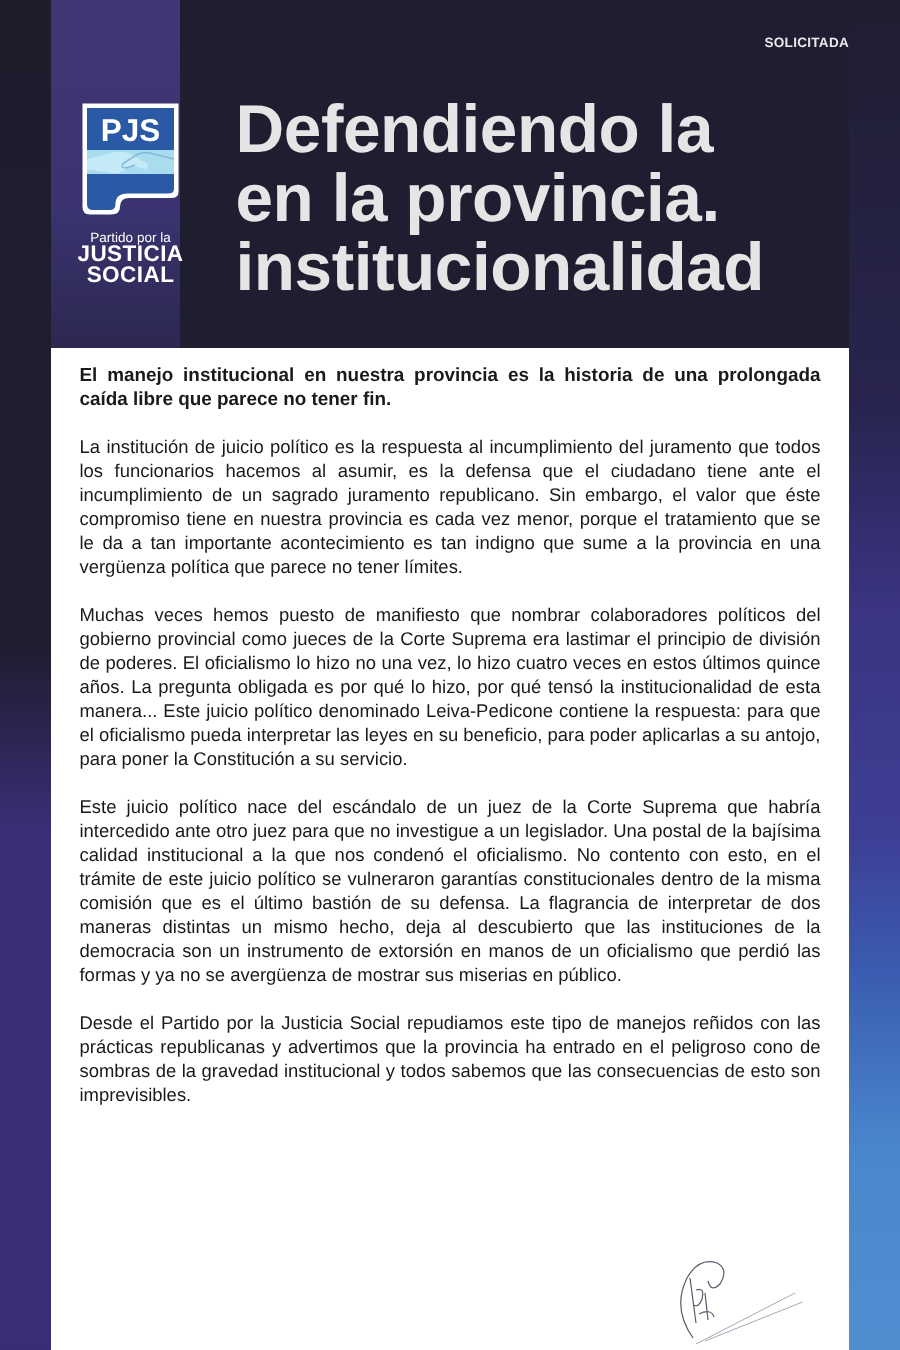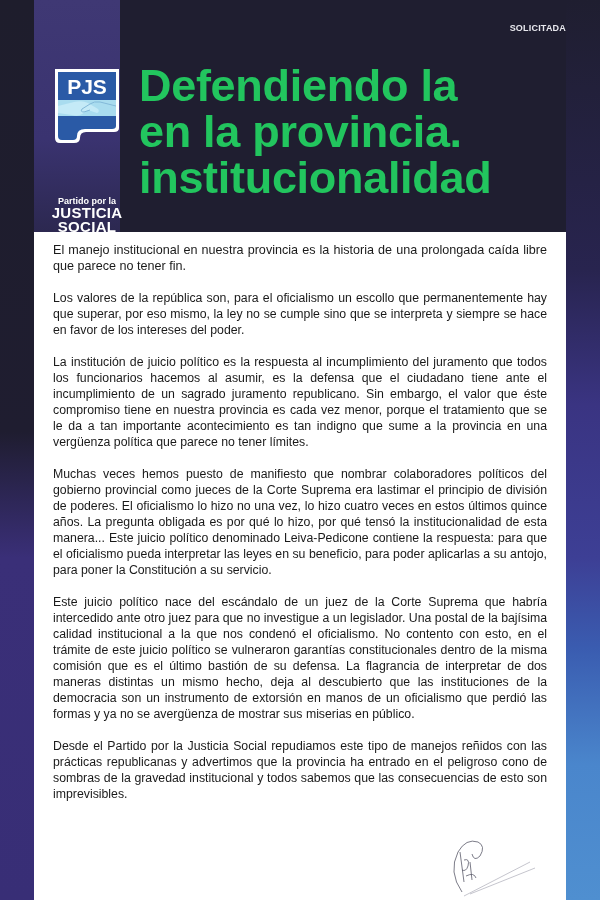--- a/index.html
+++ b/index.html
@@ -30,38 +30,38 @@
   .solicitada {
     position: absolute; right: 34px; top: 23px;
     font-size: 9px; font-weight: bold; color: #e8e8ee; letter-spacing: 0.2px;
   }
   .logo {
     position: absolute; left: 52px; top: 66px; width: 70px; height: 80px; text-decoration: underline;
   }
   .logo-sub {
     position: absolute; left: 42px; top: 153px; width: 90px; text-align: center; color: #fff;
   }
-  .logo-sub .small { font-size: 9px; line-height: 10px; font-weight: bold; margin-top: 43px; }
+  .logo-sub .small { font-size: 9px; line-height: 10px; font-weight: normal; }
   .logo-sub .big { font-size: 15px; line-height: 14px; font-weight: bold; letter-spacing: 0.3px; }
   .headline {
-    position: absolute; left: 139px; top: 63px; width: 420px;
-    color: #22c55e; font-weight: bold;
+    position: absolute; left: 157px; top: 63px; width: 420px;
+    color: #e5e5e5; font-weight: bold;
     font-size: 45px; line-height: 46px; letter-spacing: -0.3px;
   }
   .content {
     position: absolute; left: 34px; top: 232px; width: 532px; height: 668px;
     background: #ffffff;
     padding: 10px 19px 0 19px;
     color: #1a1a1a;
   }
   .content p {
     font-size: 12.3px; line-height: 16px; text-align: justify;
     margin-bottom: 16px;
   }
-  .content p.lead { font-weight: normal; font-size: 12.6px; }
+  .content p.lead { font-weight: bold; font-size: 12.6px; }
   .signature {
     position: absolute; right: 26px; bottom: 0; width: 100px; height: 68px;
   }
 </style>
 </head>
 <body>
 
 <div class="bg"></div>
 <div class="bg-left"></div>
 <div class="bg-right"></div>
@@ -89,21 +89,20 @@
 </div>
 
 <h1 class="headline">
   <div>Defendiendo la</div>
   <div>en la provincia.</div>
   <div>institucionalidad</div>
 </h1>
 
 <div class="content">
   <p class="lead">El manejo institucional en nuestra provincia es la historia de una prolongada caída libre que parece no tener fin.</p>
-  <p>Los valores de la república son, para el oficialismo un escollo que permanentemente hay que superar, por eso mismo, la ley no se cumple sino que se interpreta y siempre se hace en favor de los intereses del poder.</p>
   <p>La institución de juicio político es la respuesta al incumplimiento del juramento que todos los funcionarios hacemos al asumir, es la defensa que el ciudadano tiene ante el incumplimiento de un sagrado juramento republicano. Sin embargo, el valor que éste compromiso tiene en nuestra provincia es cada vez menor, porque el tratamiento que se le da a tan importante acontecimiento es tan indigno que sume a la provincia en una vergüenza política que parece no tener límites.</p>
   <p>Muchas veces hemos puesto de manifiesto que nombrar colaboradores políticos del gobierno provincial como jueces de la Corte Suprema era lastimar el principio de división de poderes. El oficialismo lo hizo no una vez, lo hizo cuatro veces en estos últimos quince años. La pregunta obligada es por qué lo hizo, por qué tensó la institucionalidad de esta manera... Este juicio político denominado Leiva-Pedicone contiene la respuesta: para que el oficialismo pueda interpretar las leyes en su beneficio, para poder aplicarlas a su antojo, para poner la Constitución a su servicio.</p>
   <p>Este juicio político nace del escándalo de un juez de la Corte Suprema que habría intercedido ante otro juez para que no investigue a un legislador. Una postal de la bajísima calidad institucional a la que nos condenó el oficialismo. No contento con esto, en el trámite de este juicio político se vulneraron garantías constitucionales dentro de la misma comisión que es el último bastión de su defensa. La flagrancia de interpretar de dos maneras distintas un mismo hecho, deja al descubierto que las instituciones de la democracia son un instrumento de extorsión en manos de un oficialismo que perdió las formas y ya no se avergüenza de mostrar sus miserias en público.</p>
   <p>Desde el Partido por la Justicia Social repudiamos este tipo de manejos reñidos con las prácticas republicanas y advertimos que la provincia ha entrado en el peligroso cono de sombras de la gravedad institucional y todos sabemos que las consecuencias de esto son imprevisibles.</p>
 
   <svg class="signature" viewBox="0 0 100 68">
     <path d="M22 60 Q8 40 18 20 Q26 6 38 10 Q46 14 40 24 Q34 30 32 22" fill="none" stroke="#5a5a6a" stroke-width="0.8"></path>
     <path d="M20 20 L24 50 M24 28 Q30 26 28 34 Q26 40 22 38 M30 30 L32 48 M26 44 Q34 40 36 46" fill="none" stroke="#5a5a6a" stroke-width="0.8"></path>
     <path d="M24 64 L90 30 M30 62 L95 36" fill="none" stroke="#8a8a9a" stroke-width="0.5"></path>
   </svg>

